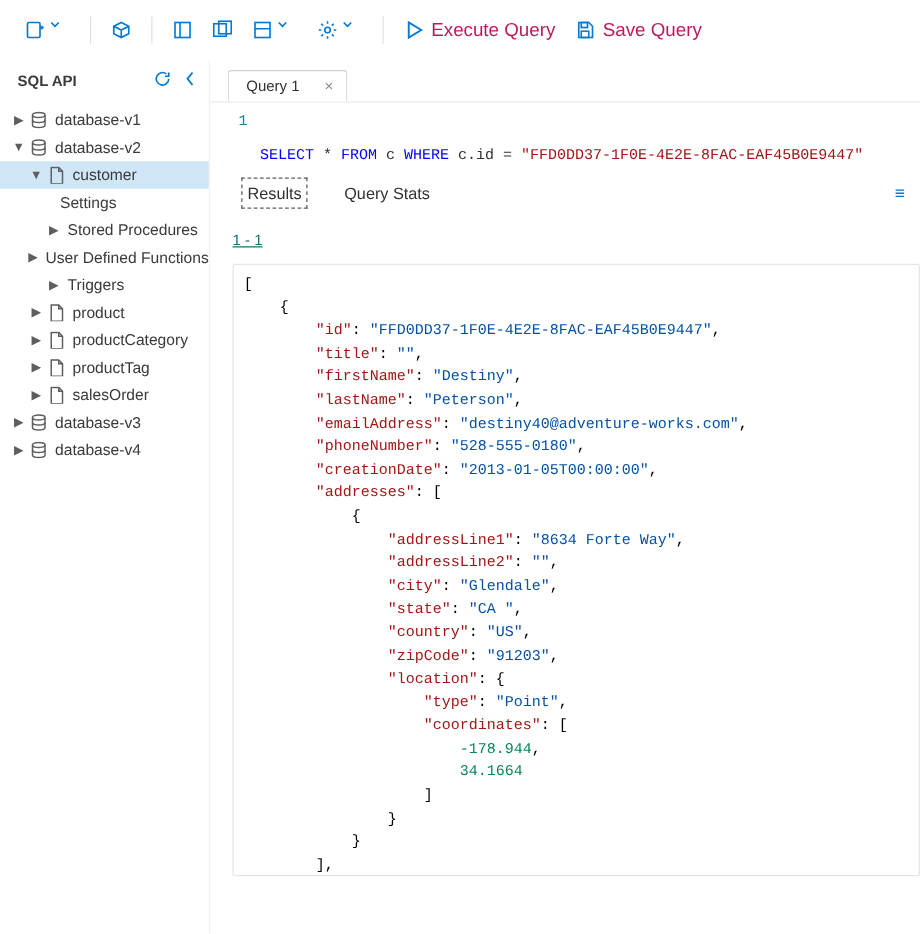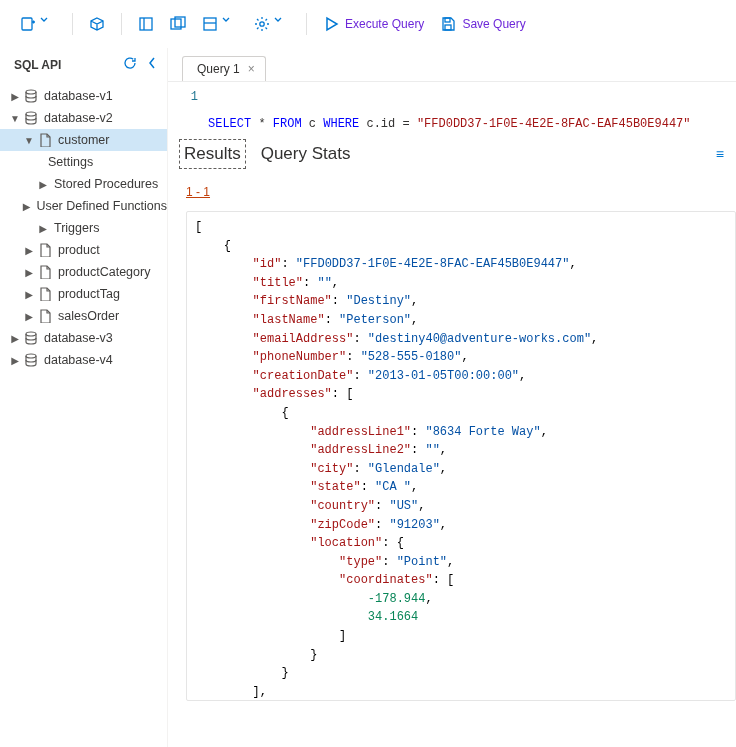--- a/index.html
+++ b/index.html
@@ -7,21 +7,21 @@
   .root { display:flex; flex-direction:column; width:736px; height:747px; overflow:hidden; }
 
   
   .toolbar { height:48px; display:flex; align-items:center; padding:0 14px; gap:4px; }
   .tb-btn { display:flex; align-items:center; gap:6px; padding:4px 6px; color:#0078d4; cursor:pointer; }
   .tb-sep { width:1px; height:22px; background:#e1e1e1; margin:0 6px; }
   .tb-btn svg { width:16px; height:16px; stroke:#0078d4; fill:none; stroke-width:1.3; }
   .tb-btn.play svg { fill:#0078d4; stroke:none; }
   .tb-btn.save svg { stroke:#0078d4; }
   .chev-down { margin-left:-2px; }
-  .tb-label { color:#6d28d9; font-size:12px; }
+  .tb-label { color:#be185d; font-size:15px; }
 
   
   .body { flex:1; display:flex; min-height:0; }
 
   
   .sidebar { width:168px; border-right:1px solid #f3f2f1; display:flex; flex-direction:column; }
   .sidebar-hdr { display:flex; align-items:center; justify-content:space-between; padding:8px 10px 8px 14px; font-weight:600; color:#3b3a39; }
   .sidebar-hdr .icons { display:flex; gap:10px; color:#0078d4; }
   .tree { padding:4px 0 0 0; font-size:12.5px; }
   .row { display:flex; align-items:center; height:22px; padding-left:6px; gap:4px; cursor:pointer; white-space:nowrap; }
@@ -32,37 +32,37 @@
   .spacer2 { width:28px; }
   .spacer3 { width:36px; }
   .ic { width:14px; height:14px; display:flex; align-items:center; justify-content:center; }
   .ic svg { width:14px; height:14px; stroke:#605e5c; fill:none; stroke-width:1.2; }
   .ic.doc svg { stroke:#605e5c; }
   .lbl { padding-left:2px; color:#3b3a39; }
 
   
   .main { flex:1; display:flex; flex-direction:column; min-width:0; }
   .tabs { height:34px; display:flex; align-items:flex-end; padding-left:14px; border-bottom:1px solid #ececec; }
-  .tab { display:flex; align-items:center; gap:8px; border:1px solid #d2d0ce; border-bottom:none; border-radius:3px 3px 0 0; padding:5px 10px 5px 14px; background:#fff; font-size:12px; color:#323130; }
+  .tab { display:flex; align-items:center; gap:20px; border:1px solid #d2d0ce; border-bottom:none; border-radius:3px 3px 0 0; padding:5px 10px 5px 14px; background:#fff; font-size:12px; color:#323130; }
   .tab .x { color:#888; cursor:pointer; font-size:12px; }
 
   .editor { display:flex; align-items:flex-start; padding:8px 0 8px 0; font-family: Consolas, "Courier New", monospace; font-size:12px; min-height:50px; }
   .gutter { width:40px; text-align:right; padding-right:10px; color:#237893; }
   .code { flex:1; white-space:pre;margin-top:27px; }
   .kw { color:#0000ff; }
   .str { color:#a31515; }
 
   .results-pane { border-top:none; padding:0 0 0 0; }
   .results-bar { display:flex; align-items:center; justify-content:space-between; padding:0 10px 0 14px; height:30px; }
   .subtabs { display:flex; gap:16px; }
-  .subtab { font-size:17px; color:#323130; padding:2px 2px; cursor:pointer; }
+  .subtab { font-size:13px; color:#323130; padding:2px 2px; cursor:pointer;margin-left:14px; }
   .subtab.active { outline:1px dashed #605e5c; outline-offset:2px; }
   .grip { color:#0078d4; font-size:14px; letter-spacing:2px; }
 
-  .count { padding:16px 0 8px 18px; color:#c2410c;text-decoration:underline; }
+  .count { padding:16px 0 8px 18px; color:#0f766e;text-decoration:underline; }
 
   .json-box { margin:4px 0 0 18px; border:1px solid #e5e5e5; border-radius:2px; padding:6px 8px; font-family: Consolas, "Courier New", monospace; font-size:12px; line-height:1.55; height:490px; overflow:hidden; white-space:pre; color:#000; }
   .jk { color:#a31515; }   
   .jstr { color:#0451a5; } 
   .jnum { color:#098658; } 
   .jpunc { color:#000; }
 </style>
 </head>
 <body>
 

